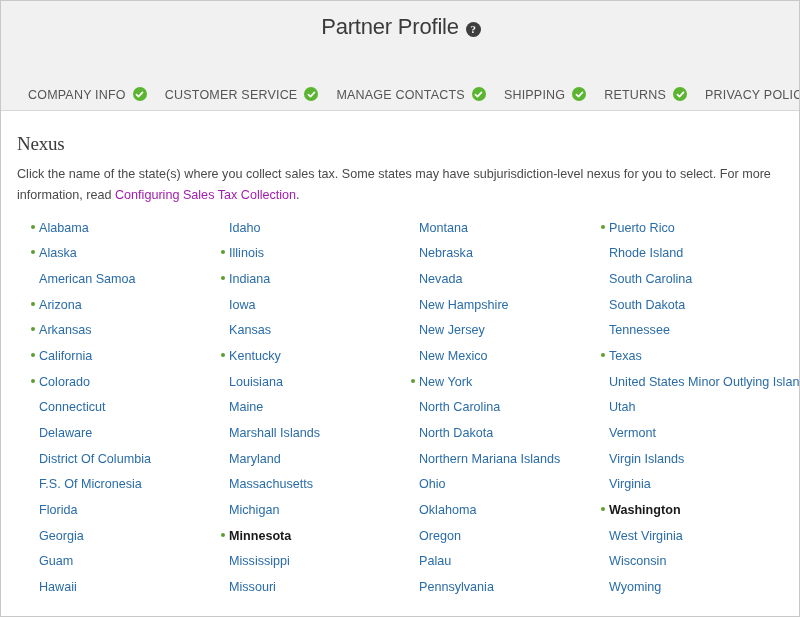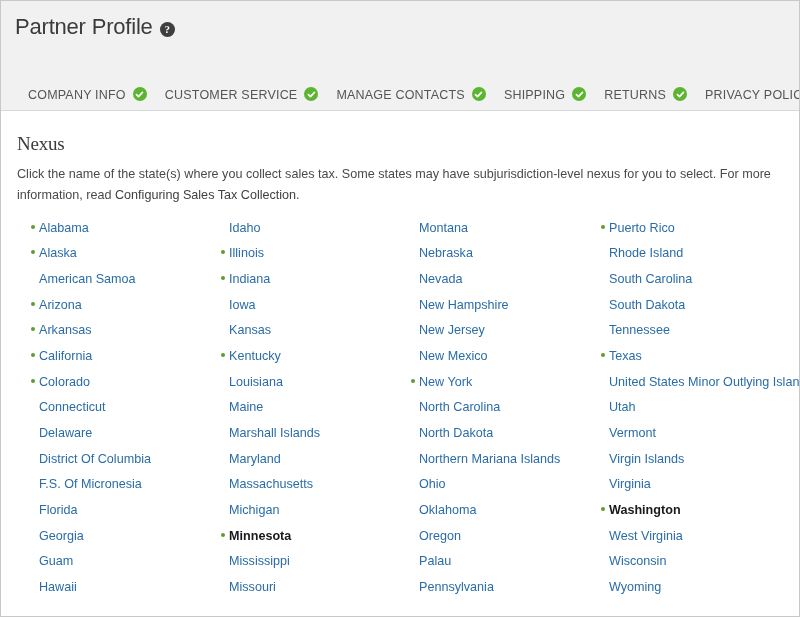--- a/index.html
+++ b/index.html
@@ -24,22 +24,23 @@
   .header {
     background: #f1f1f1;
     border-bottom: 1px solid #d8d8d8;
     padding: 0;
     height: 110px;
     position: relative;
   }
   .title-row {
     display: flex;
     align-items: center;
-    padding: 14px 0 0 14px;
+    padding: 14px 0 0 2px;
     gap: 7px;
+    justify-content: center;
   }
   .page-title {
     font-size: 22px;
     color: #3b3b3b;
     font-weight: normal;
     letter-spacing: -0.2px;
     line-height: 1.1;
   }
   .help-icon {
     width: 15px;
@@ -111,21 +112,21 @@
     font-family: Liberation Serif, serif;
   }
   .description {
     font-size: 12.6px;
     color: #4a4a4a;
     line-height: 1.65;
     margin: 0 0 14px 0;
     max-width: 772px;
   }
   .inline-link {
-    color: #404040;
+    color: #a21caf;
     text-decoration: none;
     cursor: pointer;
   }
 
   
   .state-grid {
     display: flex;
     padding-top: 2px;
     margin-top: 8px;
   }

